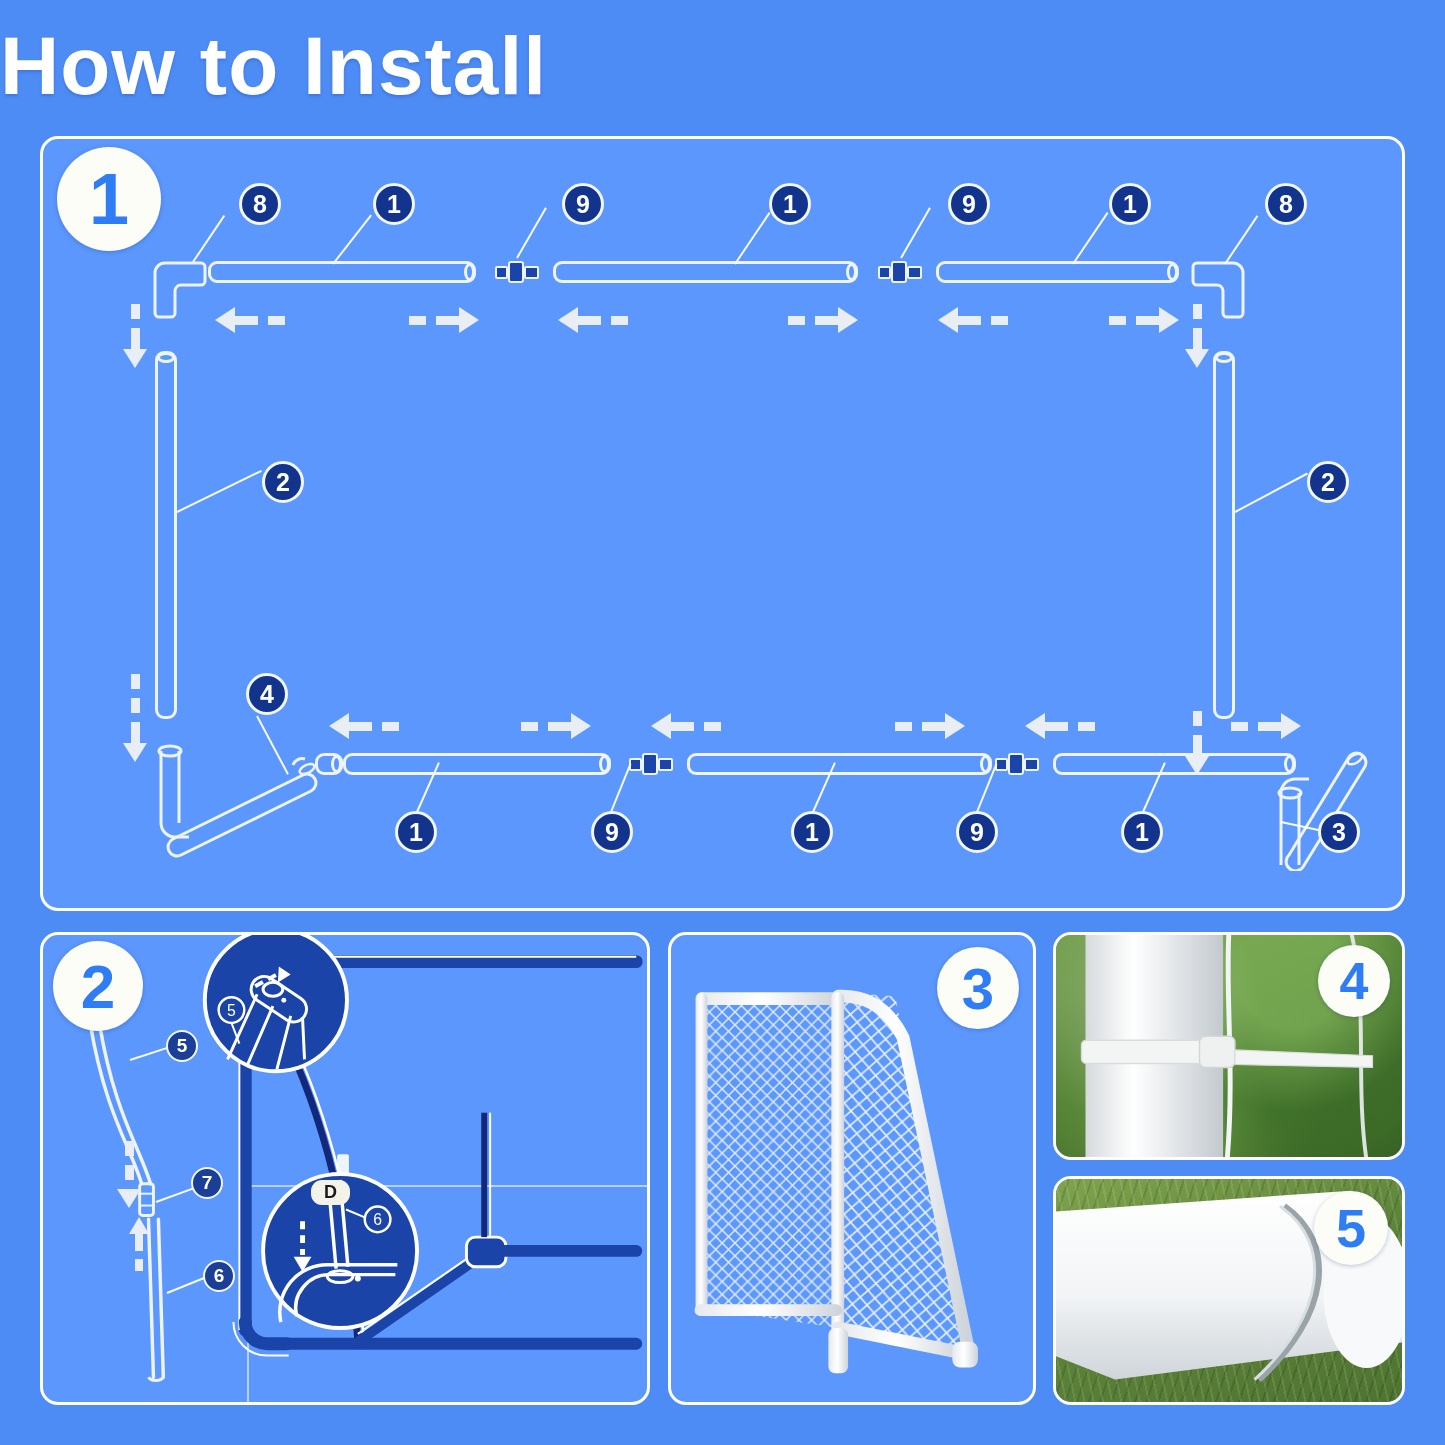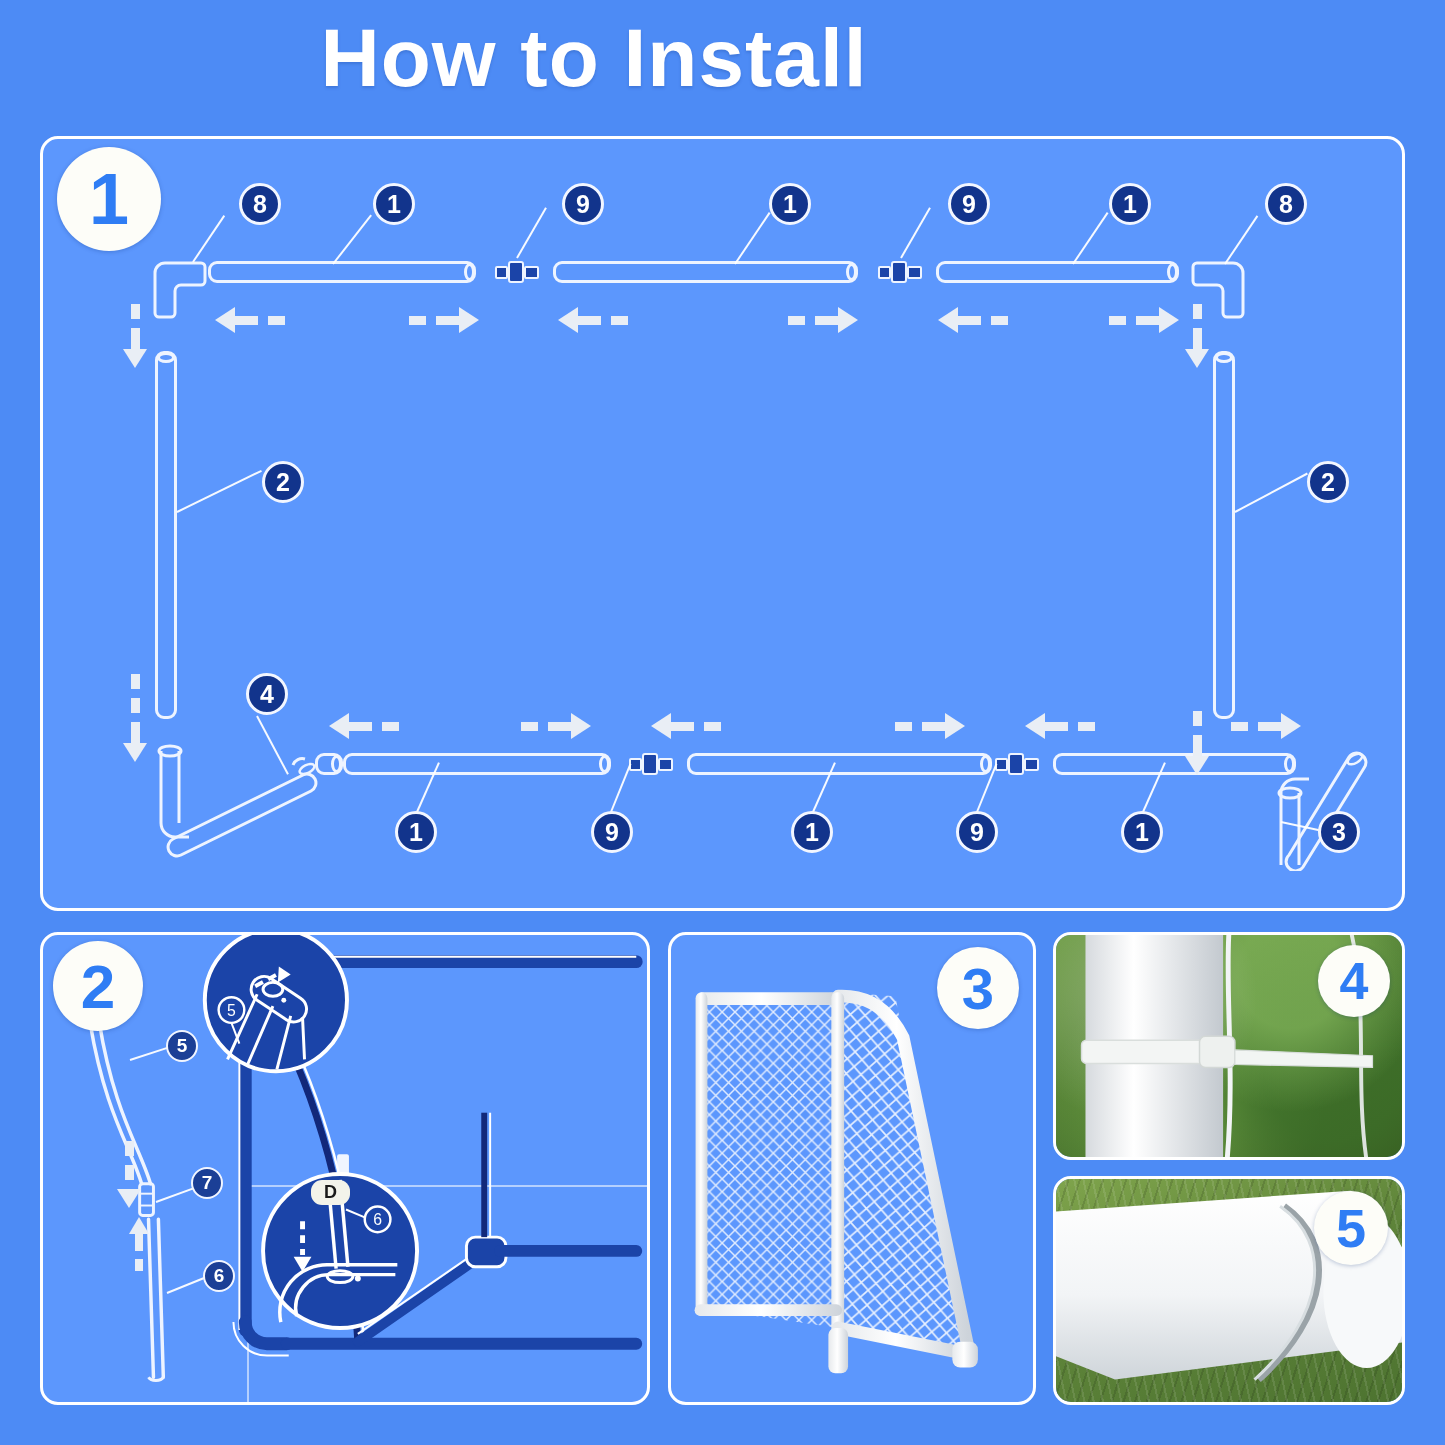--- a/index.html
+++ b/index.html
@@ -10,22 +10,21 @@
     overflow:hidden;
     position:relative;
   }
   .page{
     position:absolute;inset:0;
     background:#4d8bf5;
   }
 
   
   .title{
-    position:absolute;left:0;top:8px;width:1188px;
-    text-align:center;
+    position:absolute;left:0;top:16px;width:1188px;
     color:#ffffff;
     font-size:82px;
     font-weight:bold;
     letter-spacing:1px;
     line-height:100px;
     text-shadow:0 2px 3px rgba(20,60,140,.25);
   }
 
   
   .panel{

